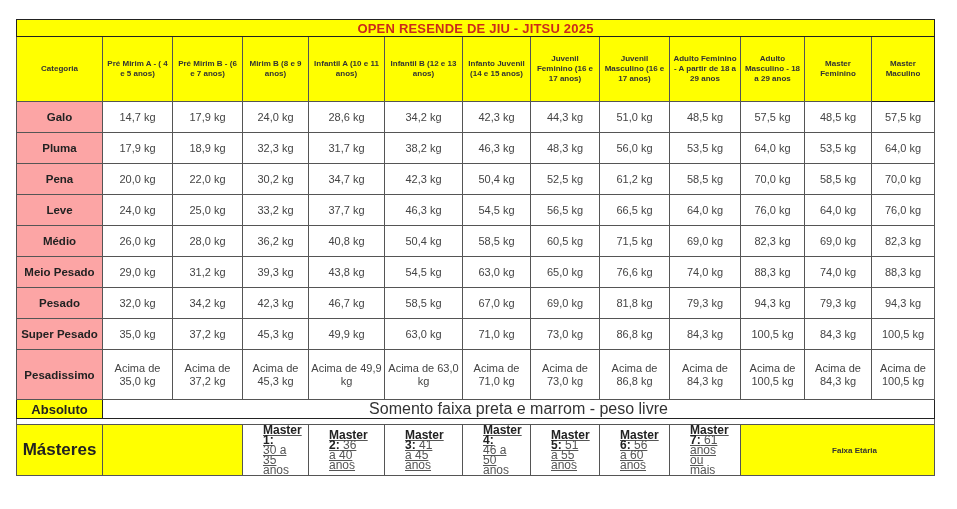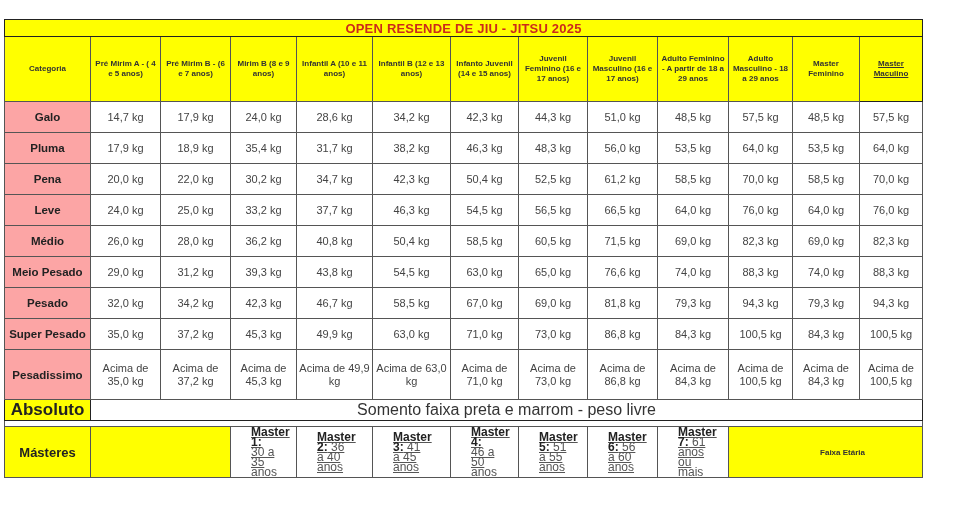--- a/index.html
+++ b/index.html
@@ -1,32 +1,32 @@
 <!DOCTYPE html>
 <html><head>
 <meta charset="utf-8">
 <style>
   html, body { margin:0; padding:0; background:#ffffff; }
   body { width:957px; height:509px; position:relative; overflow:hidden; font-family:"Liberation Sans", sans-serif; color:#222; }
-  #sheet { position:absolute; left:4px; top:19px; width:918px; }
+  #sheet { position:absolute; left:16px; top:19px; width:918px; }
   table { border-collapse:collapse; table-layout:fixed; width:918px; }
   td { border:1px solid #555; padding:0 2px; text-align:center; vertical-align:middle; overflow:hidden; }
   .title { background:#ffff00; color:#cc2a1a; font-weight:bold; font-size:13px; height:16px; border:1.5px solid #222; letter-spacing:0.2px; }
   .hdr { background:#ffff00; color:#333; font-weight:bold; font-size:8px; line-height:10px; height:64px; }
-  .hdr.last { border:1.5px solid #222;text-decoration:underline; }
+  .hdr.last { border:1.5px solid #222; }
   .cat { background:#fca5a5; font-weight:bold; font-size:11.5px; color:#222; }
   .val { font-size:11px; color:#444; }
   tr.row td { height:30px; }
   tr.row-tall td { height:49px; }
   .val.multi { line-height:13px;margin-left:37px; }
-  .abs-cat { background:#ffff00; font-weight:bold; font-size:17px; border:1.5px solid #222; height:14px; }
+  .abs-cat { background:#ffff00; font-weight:bold; font-size:13px; border:1.5px solid #222; height:14px; }
   .abs-val { font-size:16px; color:#333; border:1.5px solid #222; }
   .gap td { border:none; border-left:1px solid #555; border-right:1px solid #555; height:5px; padding:0; }
   .mst td { height:44px; }
-  .mst-cat { background:#ffff00; font-weight:bold; font-size:13px; }
+  .mst-cat { background:#ffff00; font-weight:bold; font-size:17px; }
   .mst-blank { background:#ffff00; }
   .mst-val { font-size:12px; line-height:10px; text-align:left; padding:0 20px; color:#555;text-decoration:underline; }
   .mst-val b { color:#222; }
   .mst-faixa { background:#ffff00; font-weight:bold; font-size:8px; color:#333;padding-left:36px; }
 </style>
 </head>
 <body>
 
 <div id="sheet">
 <table>
@@ -78,21 +78,21 @@
           <td class="val">51,0 kg</td>
           <td class="val">48,5 kg</td>
           <td class="val">57,5 kg</td>
           <td class="val">48,5 kg</td>
           <td class="val">57,5 kg</td>
         </tr>
         <tr class="row">
           <td class="cat">Pluma</td>
           <td class="val">17,9 kg</td>
           <td class="val">18,9 kg</td>
-          <td class="val">35,4 kg</td>
+          <td class="val">32,3 kg</td>
           <td class="val">31,7 kg</td>
           <td class="val">38,2 kg</td>
           <td class="val">46,3 kg</td>
           <td class="val">48,3 kg</td>
           <td class="val">56,0 kg</td>
           <td class="val">53,5 kg</td>
           <td class="val">64,0 kg</td>
           <td class="val">53,5 kg</td>
           <td class="val">64,0 kg</td>
         </tr>

